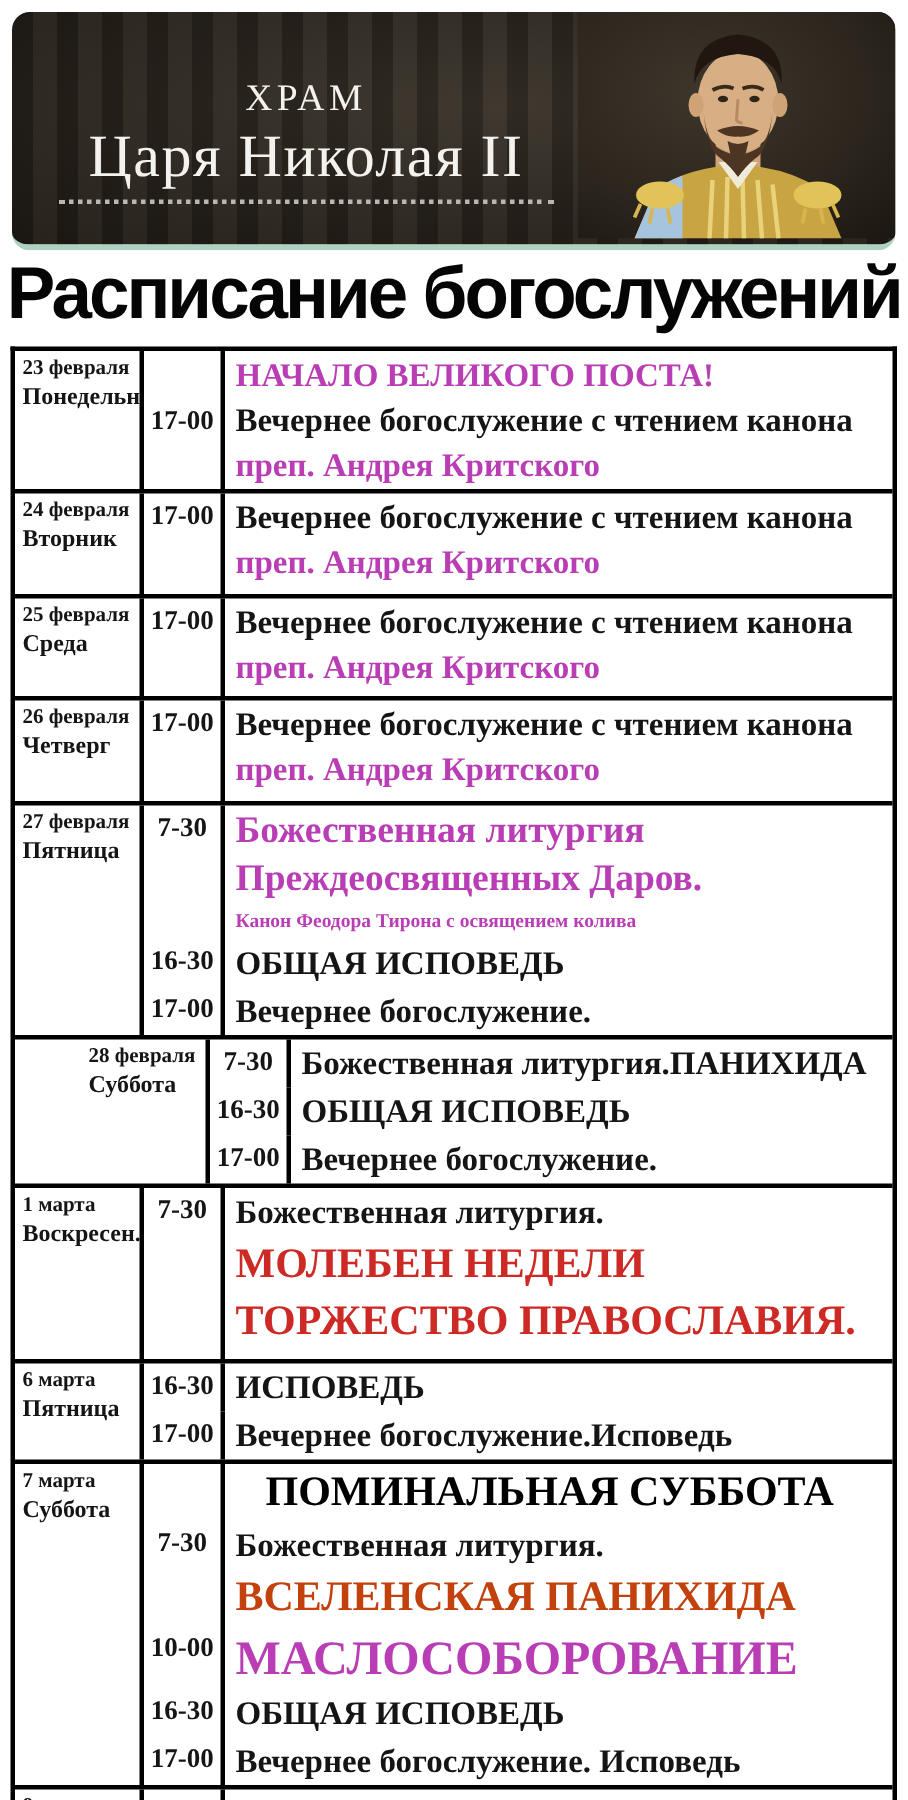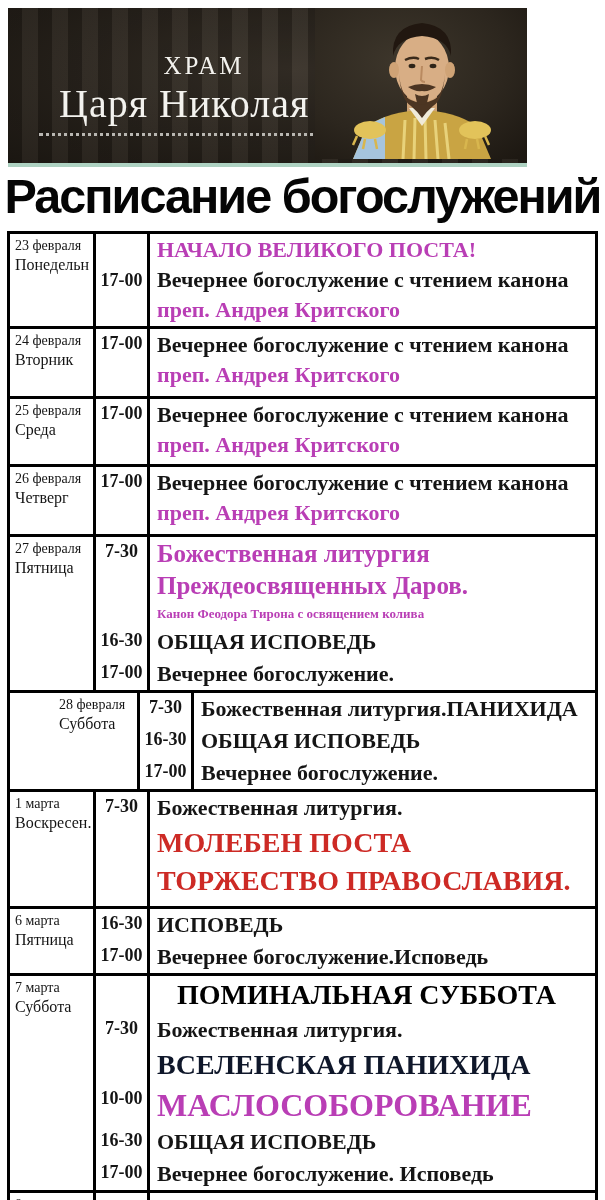--- a/index.html
+++ b/index.html
@@ -4,26 +4,27 @@
 <style>
   html,body{margin:0;padding:0;}
   body{
     width:605px;height:1200px;overflow:hidden;background:#ffffff;
     font-family:"Liberation Serif","DejaVu Serif",serif;
   }
   .page{width:605px;height:1200px;position:relative;overflow:hidden;}
 
   
   .banner{
-    position:absolute;left:8px;top:8px;width:519px;height:155px;
+    position:absolute;left:8px;top:8px;width:589px;height:155px;
     background:
       repeating-linear-gradient(90deg, rgba(0,0,0,.18) 0 14px, rgba(255,255,255,.03) 14px 30px),
       radial-gradient(ellipse at 55% 40%, #3a332a 0%, #2b251e 55%, #201b15 100%);
     border-bottom:4px solid #aed2c2;
     overflow:hidden;
+    border-radius:12px;
   }
   .banner-text{
     position:absolute;left:0;top:0;width:392px;height:100%;
     display:flex;flex-direction:column;align-items:center;justify-content:flex-start;
     padding-top:44px;box-sizing:border-box;color:#f3f2ee;
   }
   .banner-line1{font-size:25px;letter-spacing:3px;line-height:1.1;text-align:center;}
   .banner-line2{font-size:40px;letter-spacing:1px;line-height:1.2;text-align:center;white-space:nowrap;}
   .dotted-divider{width:330px;height:0;border-bottom:3px dotted #b9b7b2;margin-top:5px;}
   .portrait{position:absolute;right:0;top:0;width:212px;height:151px;}
@@ -37,21 +38,21 @@
   }
 
   
   .schedule{
     position:absolute;left:7px;top:231px;width:591px;
     border:3px solid #000;border-bottom:none;box-sizing:border-box;
   }
   .row{display:flex;border-bottom:3px solid #000;box-sizing:border-box;}
   .date-cell{
     flex:0 0 86px;width:86px;border-right:3px solid #000;box-sizing:border-box;
-    padding:3px 2px 0 5px;font-weight:normal;font-size:14px;line-height:1.25;color:#151515;
+    padding:3px 2px 0 5px;font-weight:bold;font-size:14px;line-height:1.25;color:#151515;
   }
   .day-text{font-size:16px;}
   .entries{flex:1;display:flex;flex-direction:column;min-width:0;}
   .entry{display:flex;flex:0 0 auto;}
   .entries .entry:last-child{flex:1 0 auto;}
   .entry-time{
     flex:0 0 54px;width:54px;border-right:3px solid #000;box-sizing:border-box;
     text-align:center;font-weight:bold;font-size:18px;color:#151515;
     padding-top:4px;
   }
@@ -245,21 +246,21 @@
         <div class="entries">
           <div class="entry">
             <div class="entry-time">7-30</div>
             <div class="entry-lines">
               <div class="service-line l-md" style="color: rgb(21, 21, 21);">Божественная литургия.</div>
             </div>
           </div>
           <div class="entry">
             <div class="entry-time"></div>
             <div class="entry-lines">
-              <div class="service-line l-xl" style="color: rgb(205, 42, 37);">МОЛЕБЕН ПОСТА</div>
+              <div class="service-line l-xl" style="color: rgb(205, 42, 37);">МОЛЕБЕН НЕДЕЛИ</div>
             </div>
           </div>
           <div class="entry">
             <div class="entry-time"></div>
             <div class="entry-lines">
               <div class="service-line l-xl" style="color: rgb(205, 42, 37);">ТОРЖЕСТВО ПРАВОСЛАВИЯ.</div>
             </div>
           </div>
         </div>
       </div>
@@ -297,21 +298,21 @@
           </div>
           <div class="entry">
             <div class="entry-time">7-30</div>
             <div class="entry-lines">
               <div class="service-line l-md" style="color: rgb(21, 21, 21);">Божественная литургия.</div>
             </div>
           </div>
           <div class="entry">
             <div class="entry-time"></div>
             <div class="entry-lines">
-              <div class="service-line l-xl" style="color: #0f172a;">ВСЕЛЕНСКАЯ ПАНИХИДА</div>
+              <div class="service-line l-xl" style="color: #c2410c;">ВСЕЛЕНСКАЯ ПАНИХИДА</div>
             </div>
           </div>
           <div class="entry">
             <div class="entry-time">10-00</div>
             <div class="entry-lines">
               <div class="service-line l-xxl" style="color: rgb(185, 62, 181);">МАСЛОСОБОРОВАНИЕ</div>
             </div>
           </div>
           <div class="entry">
             <div class="entry-time">16-30</div>

